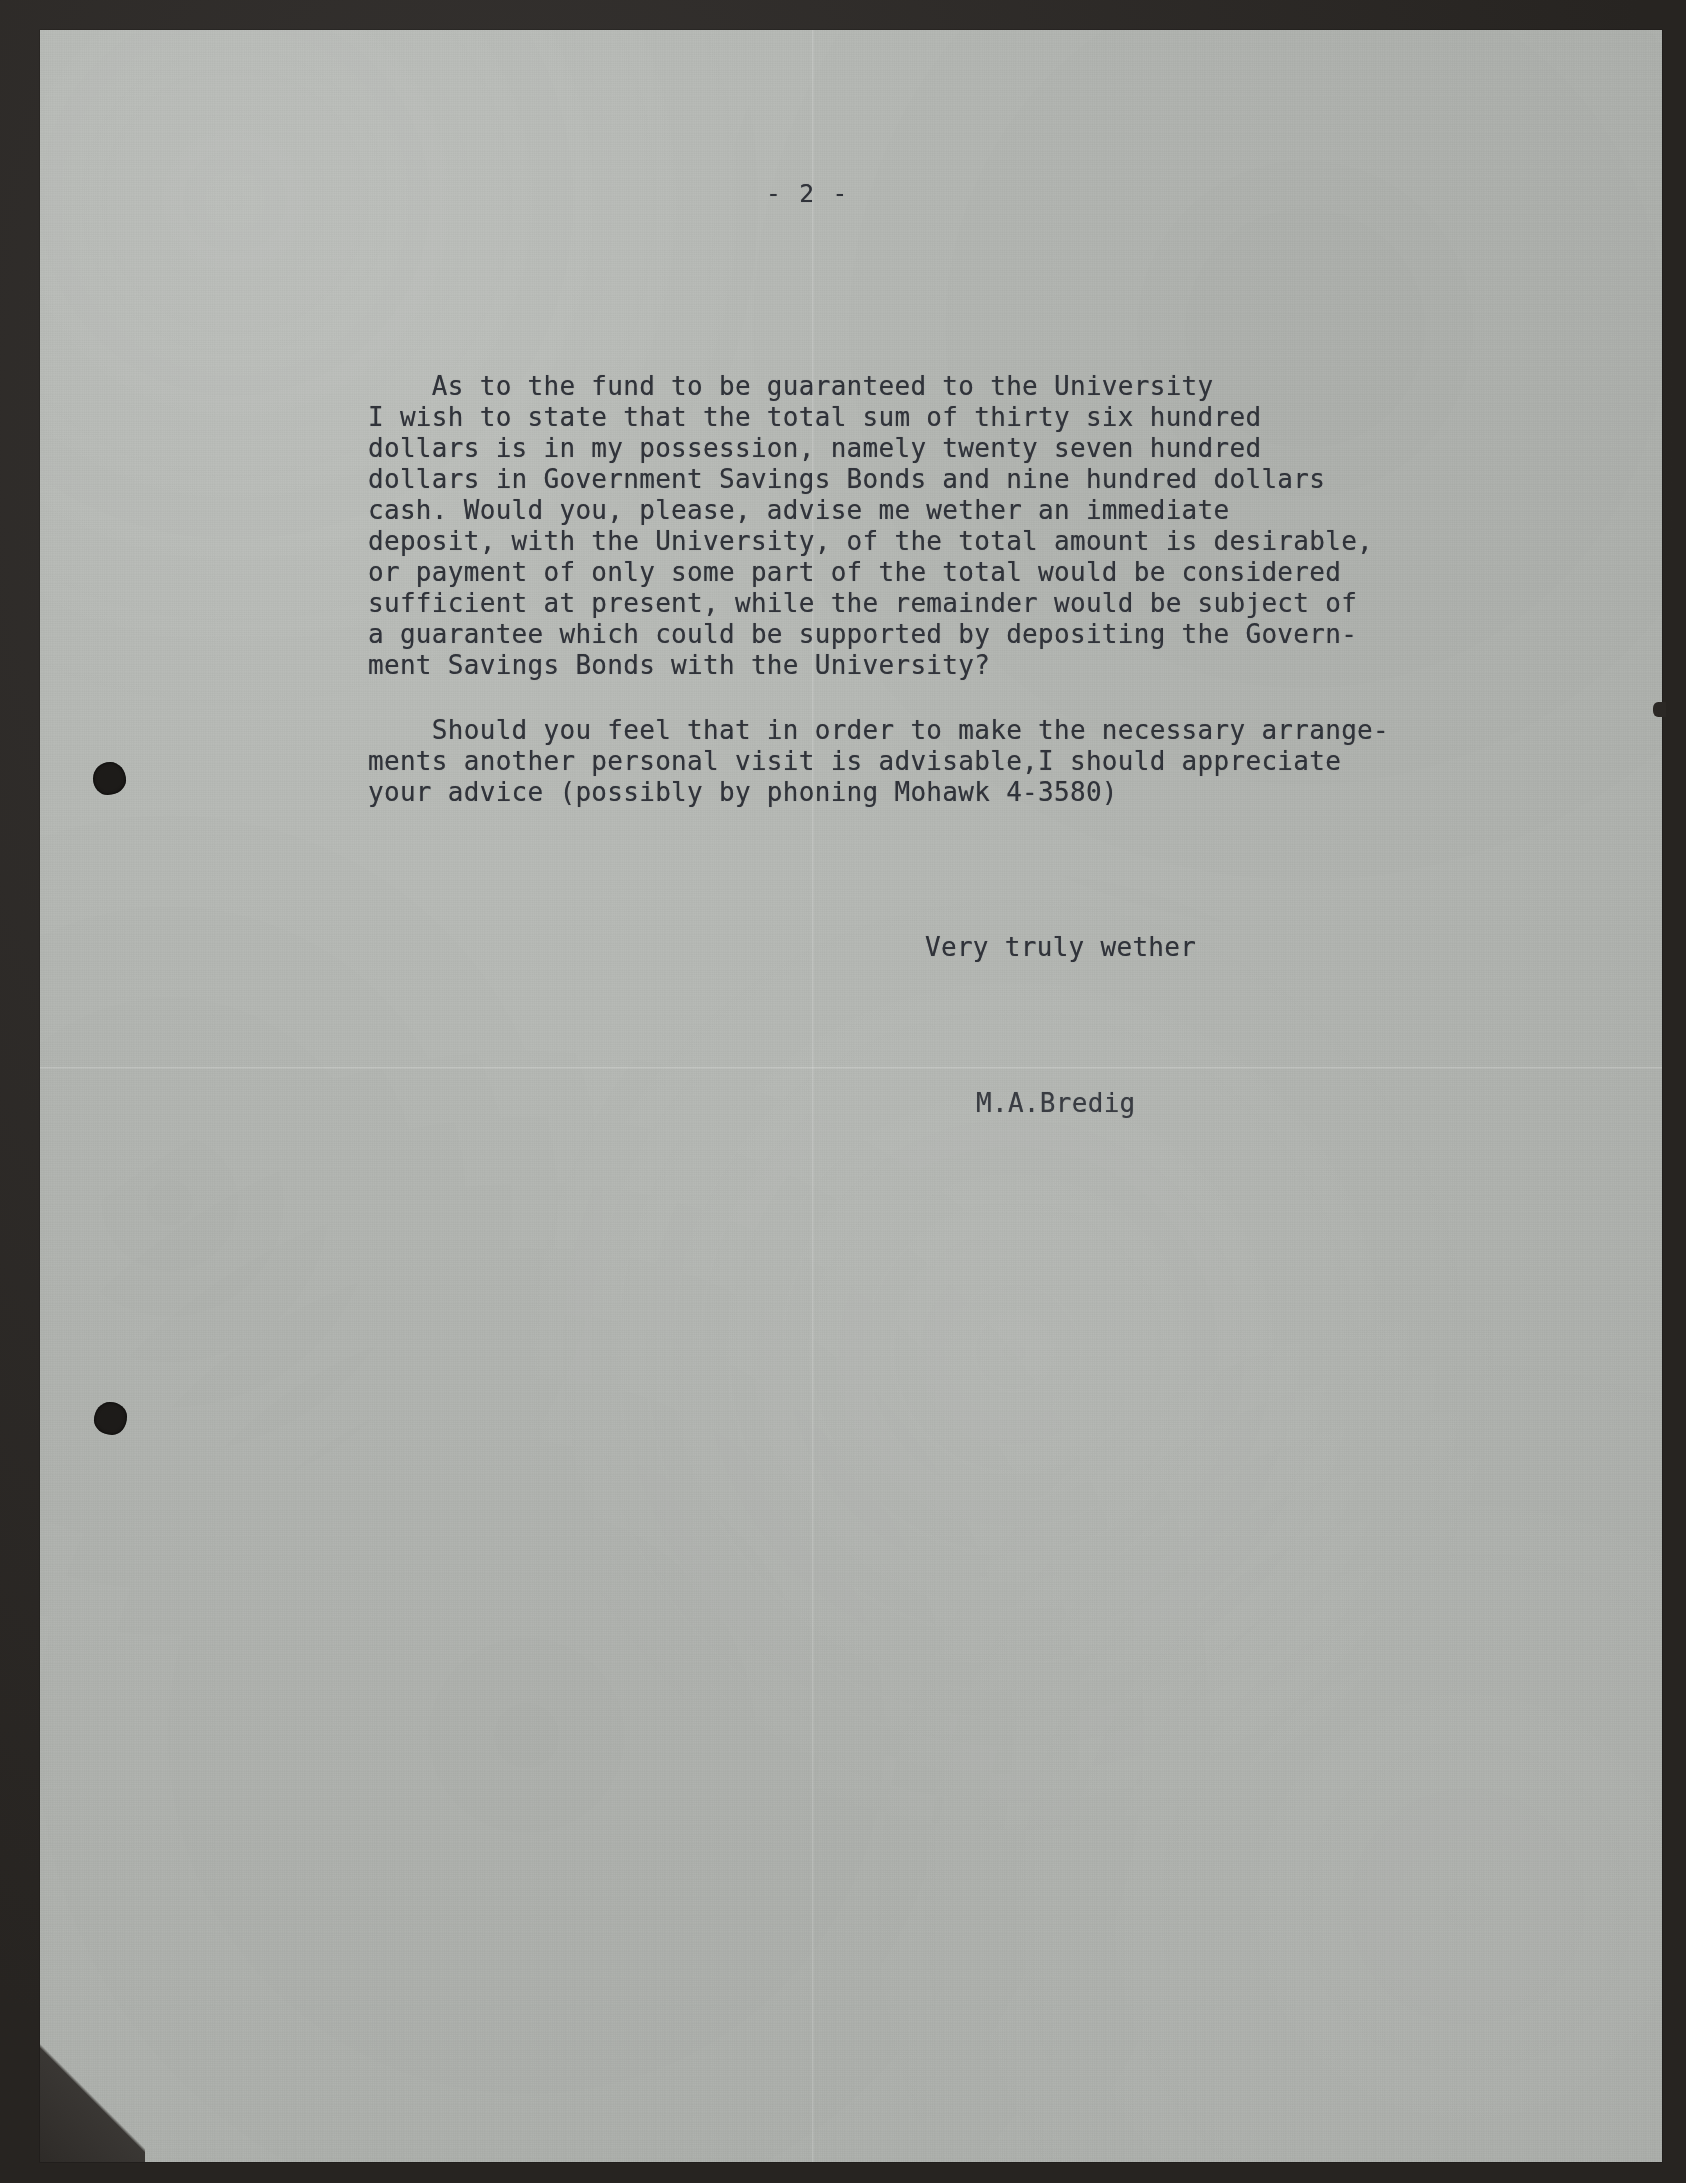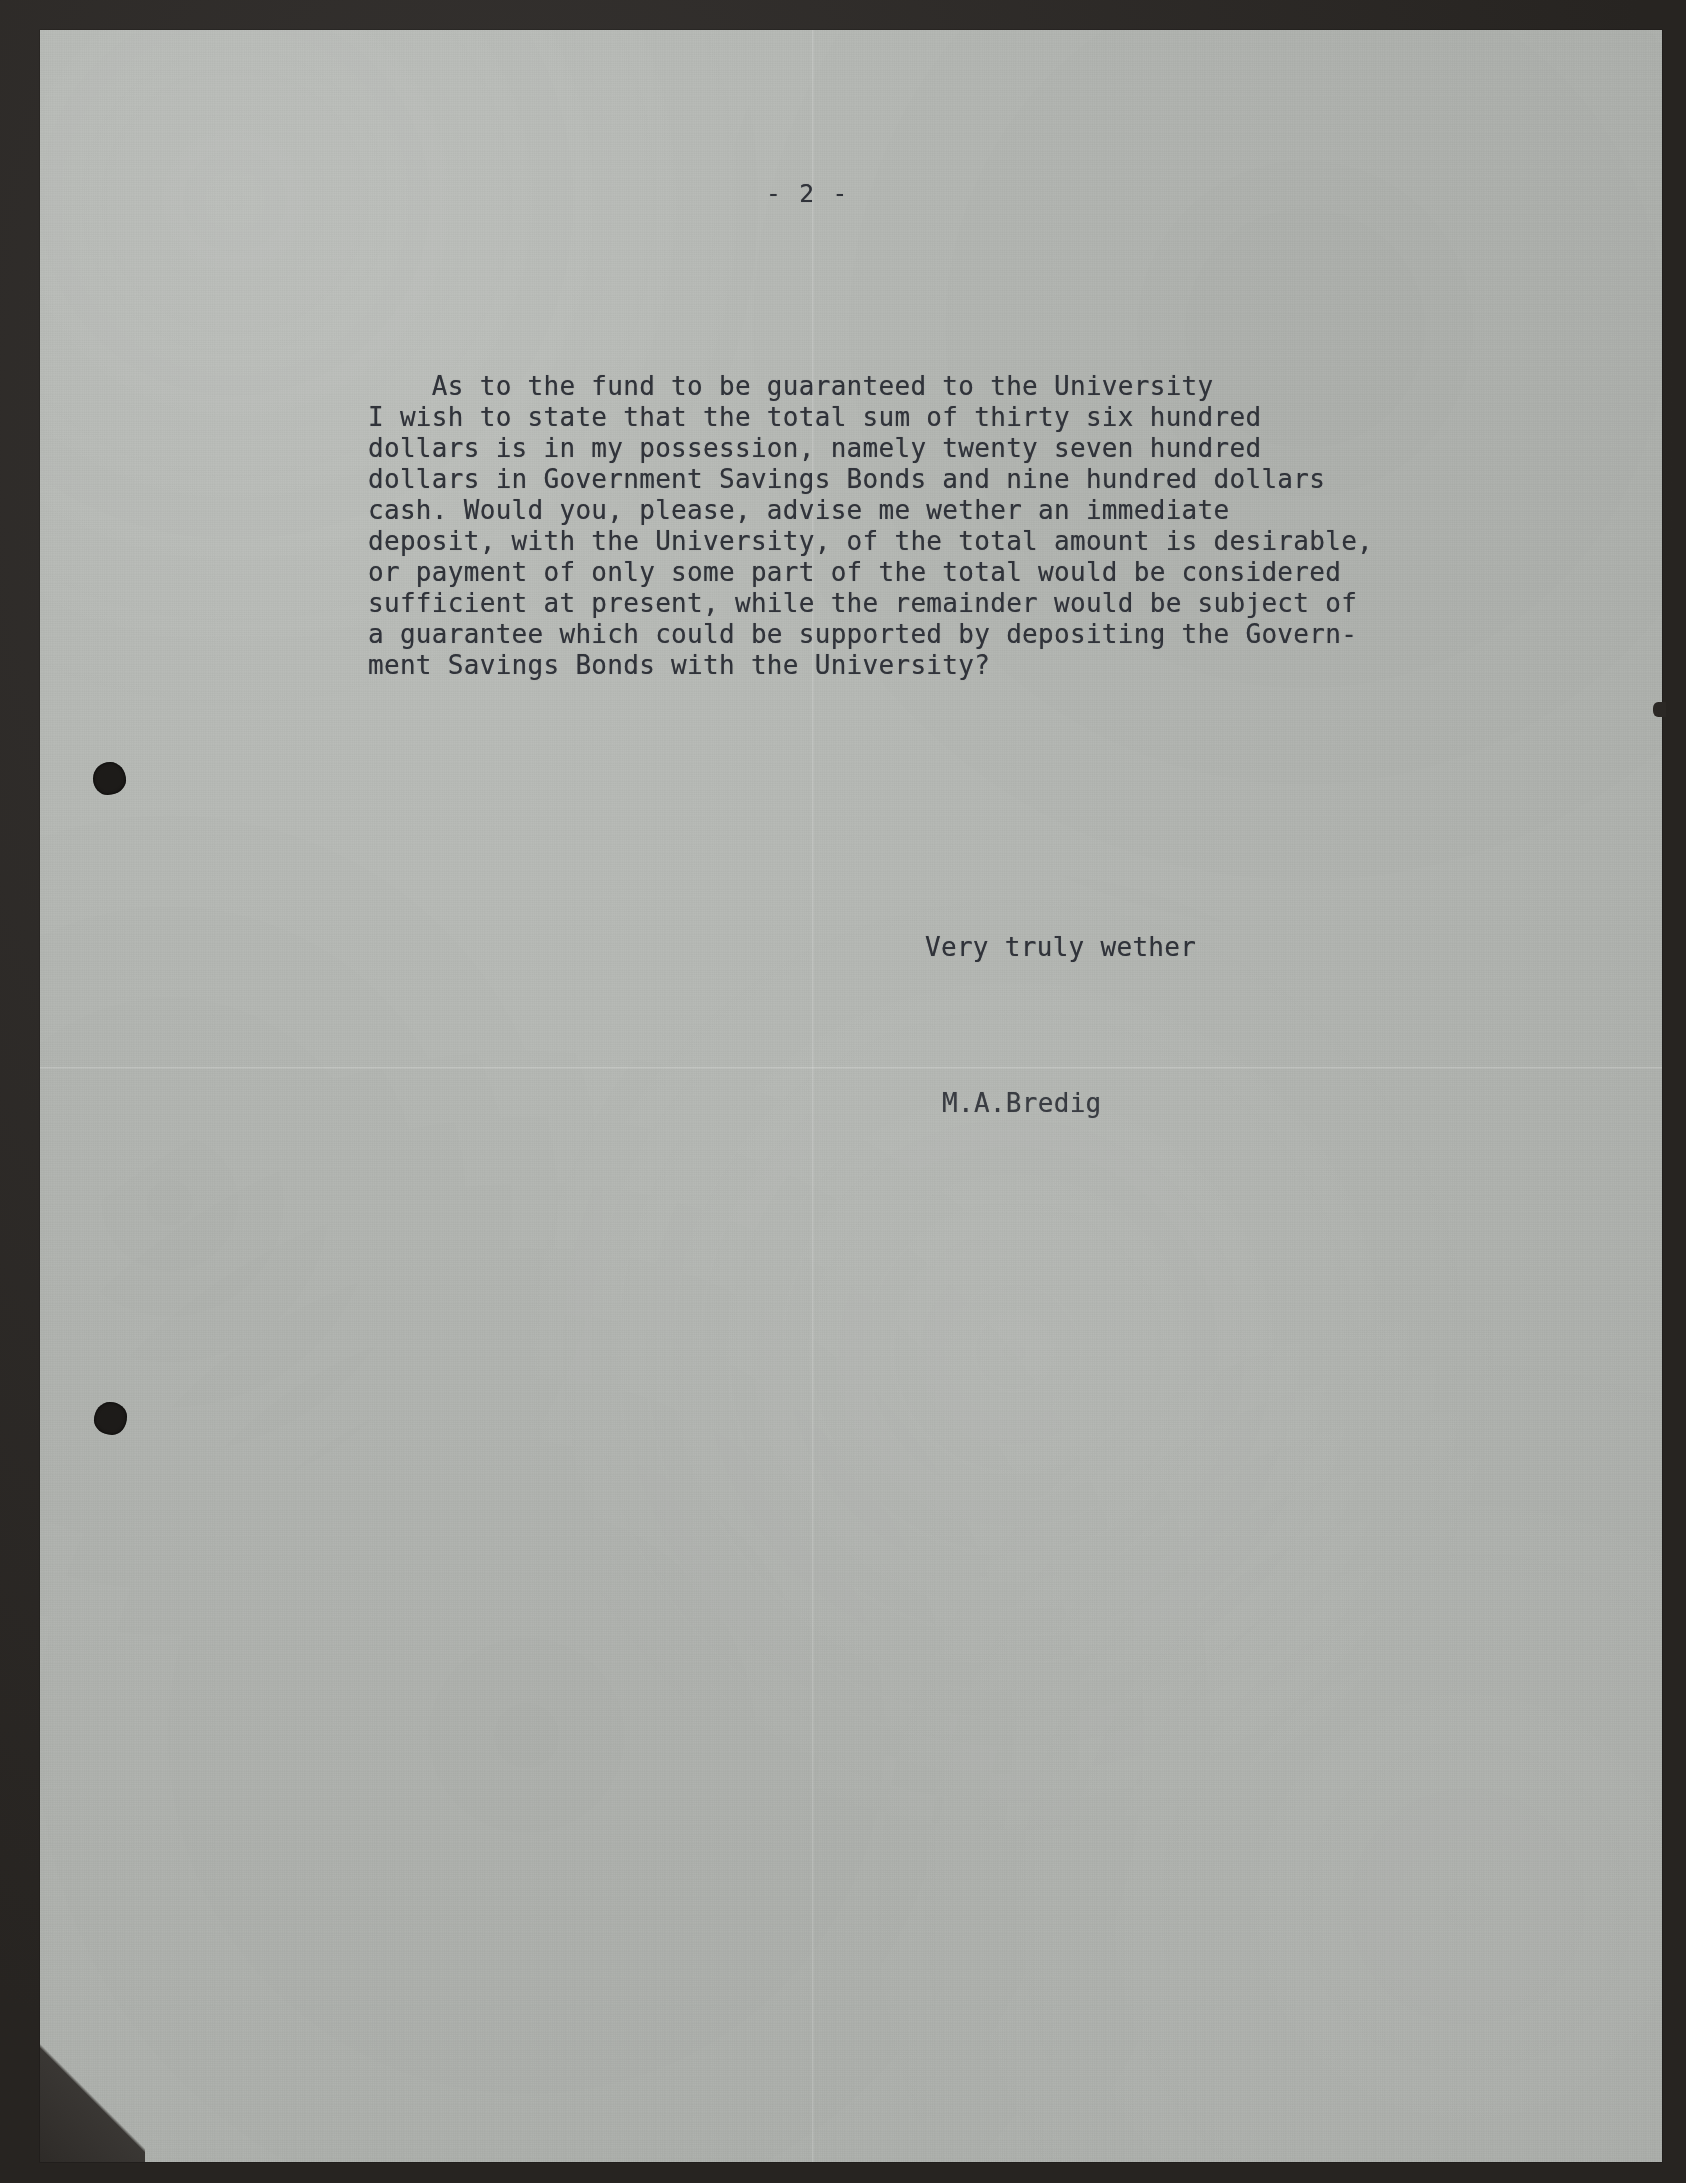--- a/index.html
+++ b/index.html
@@ -145,21 +145,21 @@
     top: 148px;
     font-size: 24.6px;
     letter-spacing: 1.8px;
   }
   #paragraph-1 { left: 328px; top: 341px; }
   #paragraph-2 { left: 328px; top: 685px; }
   #paragraph-3 { left: 328px; top: 796px; }
   #closing-line { left: 885px; top: 902px; }
   #signature-line { left: 902px; top: 1058px; }
 
-  .faded { opacity: 0.93; }
+  .faded { opacity: 0.93; margin-left: 34px; }
 </style>
 </head>
 <body>
 
 <div id="scan-background"></div>
 
 <div id="document-page">
 
   <div id="paper-grain"></div>
   <div id="paper-mottle"></div>
@@ -172,20 +172,23 @@
     <div class="typed" id="paragraph-1">    As to the fund to be guaranteed to the University
 I wish to state that the total sum of thirty six hundred
 dollars is in my possession, namely twenty seven hundred
 dollars in Government Savings Bonds and nine hundred dollars
 cash. Would you, please, advise me wether an immediate
 deposit, with the University, of the total amount is desirable,
 or payment of only some part of the total would be considered
 sufficient at present, while the remainder would be subject of
 a guarantee which could be supported by depositing the Govern-
 ment Savings Bonds with the University?</div>
+    <div class="typed" id="paragraph-2">    Should you feel that in order to make the necessary arrange-
+ments another personal visit is advisable,I should appreciate
+your advice (possibly by phoning Mohawk 4-3580)</div>
     <div class="typed" id="closing-line">Very truly wether</div>
     <div class="typed faded" id="signature-line">M.A.Bredig</div>
   </div>
 
   <div class="punch-hole" id="punch-hole-top"></div>
   <div class="punch-hole" id="punch-hole-bottom"></div>
 
   <div id="edge-mark-right"></div>
   <div id="corner-fold"></div>
 

